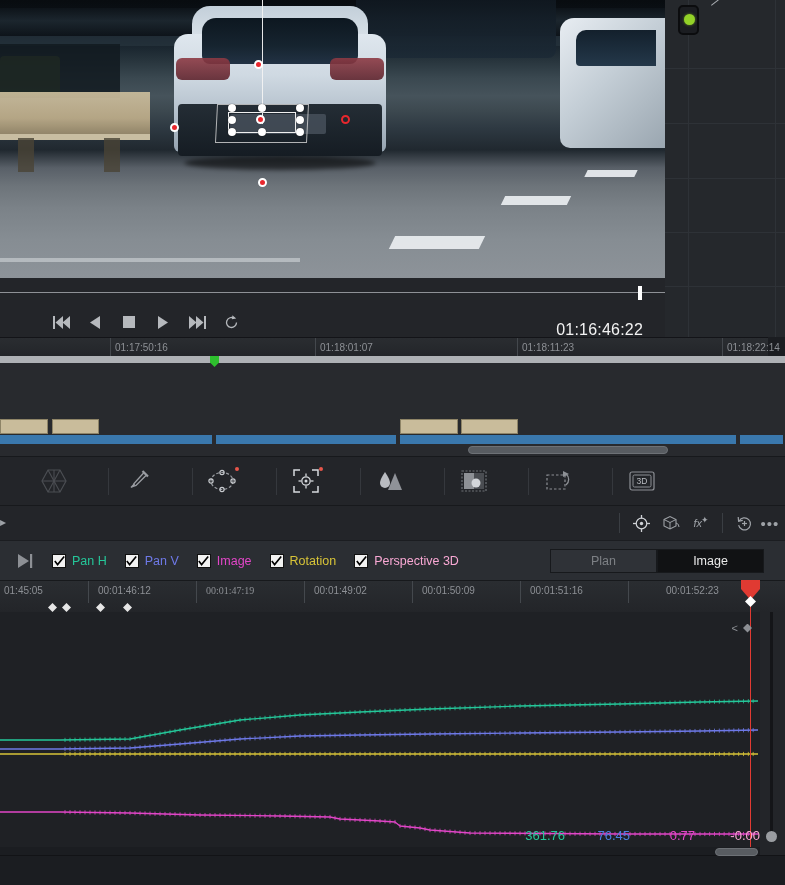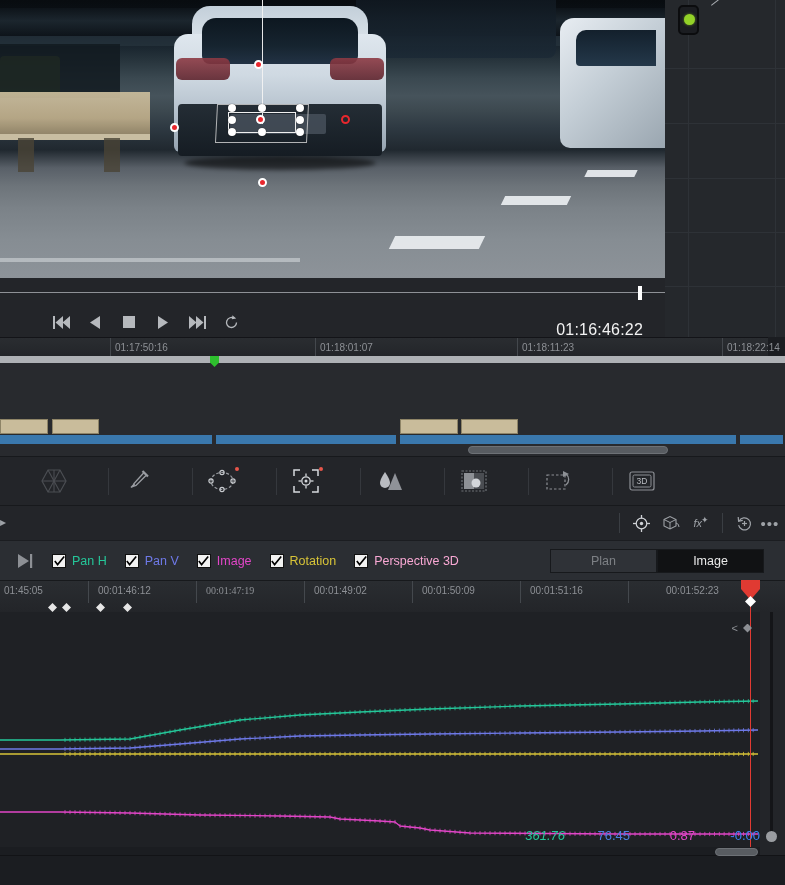--- a/index.html
+++ b/index.html
@@ -1090,24 +1090,24 @@
 <div id="kf-playhead"></div>
 <div id="kf-playhead-cap"></div>
 <div id="kf-playhead-dia"></div>
 
 <div id="kf-nav">
   <span>&lt;</span>
   <span class="dia"></span>
 </div>
 
 <div id="readout">
-  <span class="rv" style="color:#25c79a;font-style:italic;">361.76</span>
+  <span class="rv" style="color:#25c79a;">361.76</span>
   <span class="rv" style="color:#4b7fe0;">76.45</span>
-  <span class="rv" style="color:#e246c8;">0.87</span>
-  <span class="rv" style="color:#3b82f6;">-0.00</span>
+  <span class="rv" style="color:#e246c8;">0.77</span>
+  <span class="rv" style="color:#f9a8d4;">-0.00</span>
 </div>
 
 <div id="kf-hscroll"></div>
 <div id="kf-vscroll-track"></div>
 <div id="kf-vscroll-thumb"></div>
 <div id="kf-bottom">
   
 </div>
 
 </body></html>

